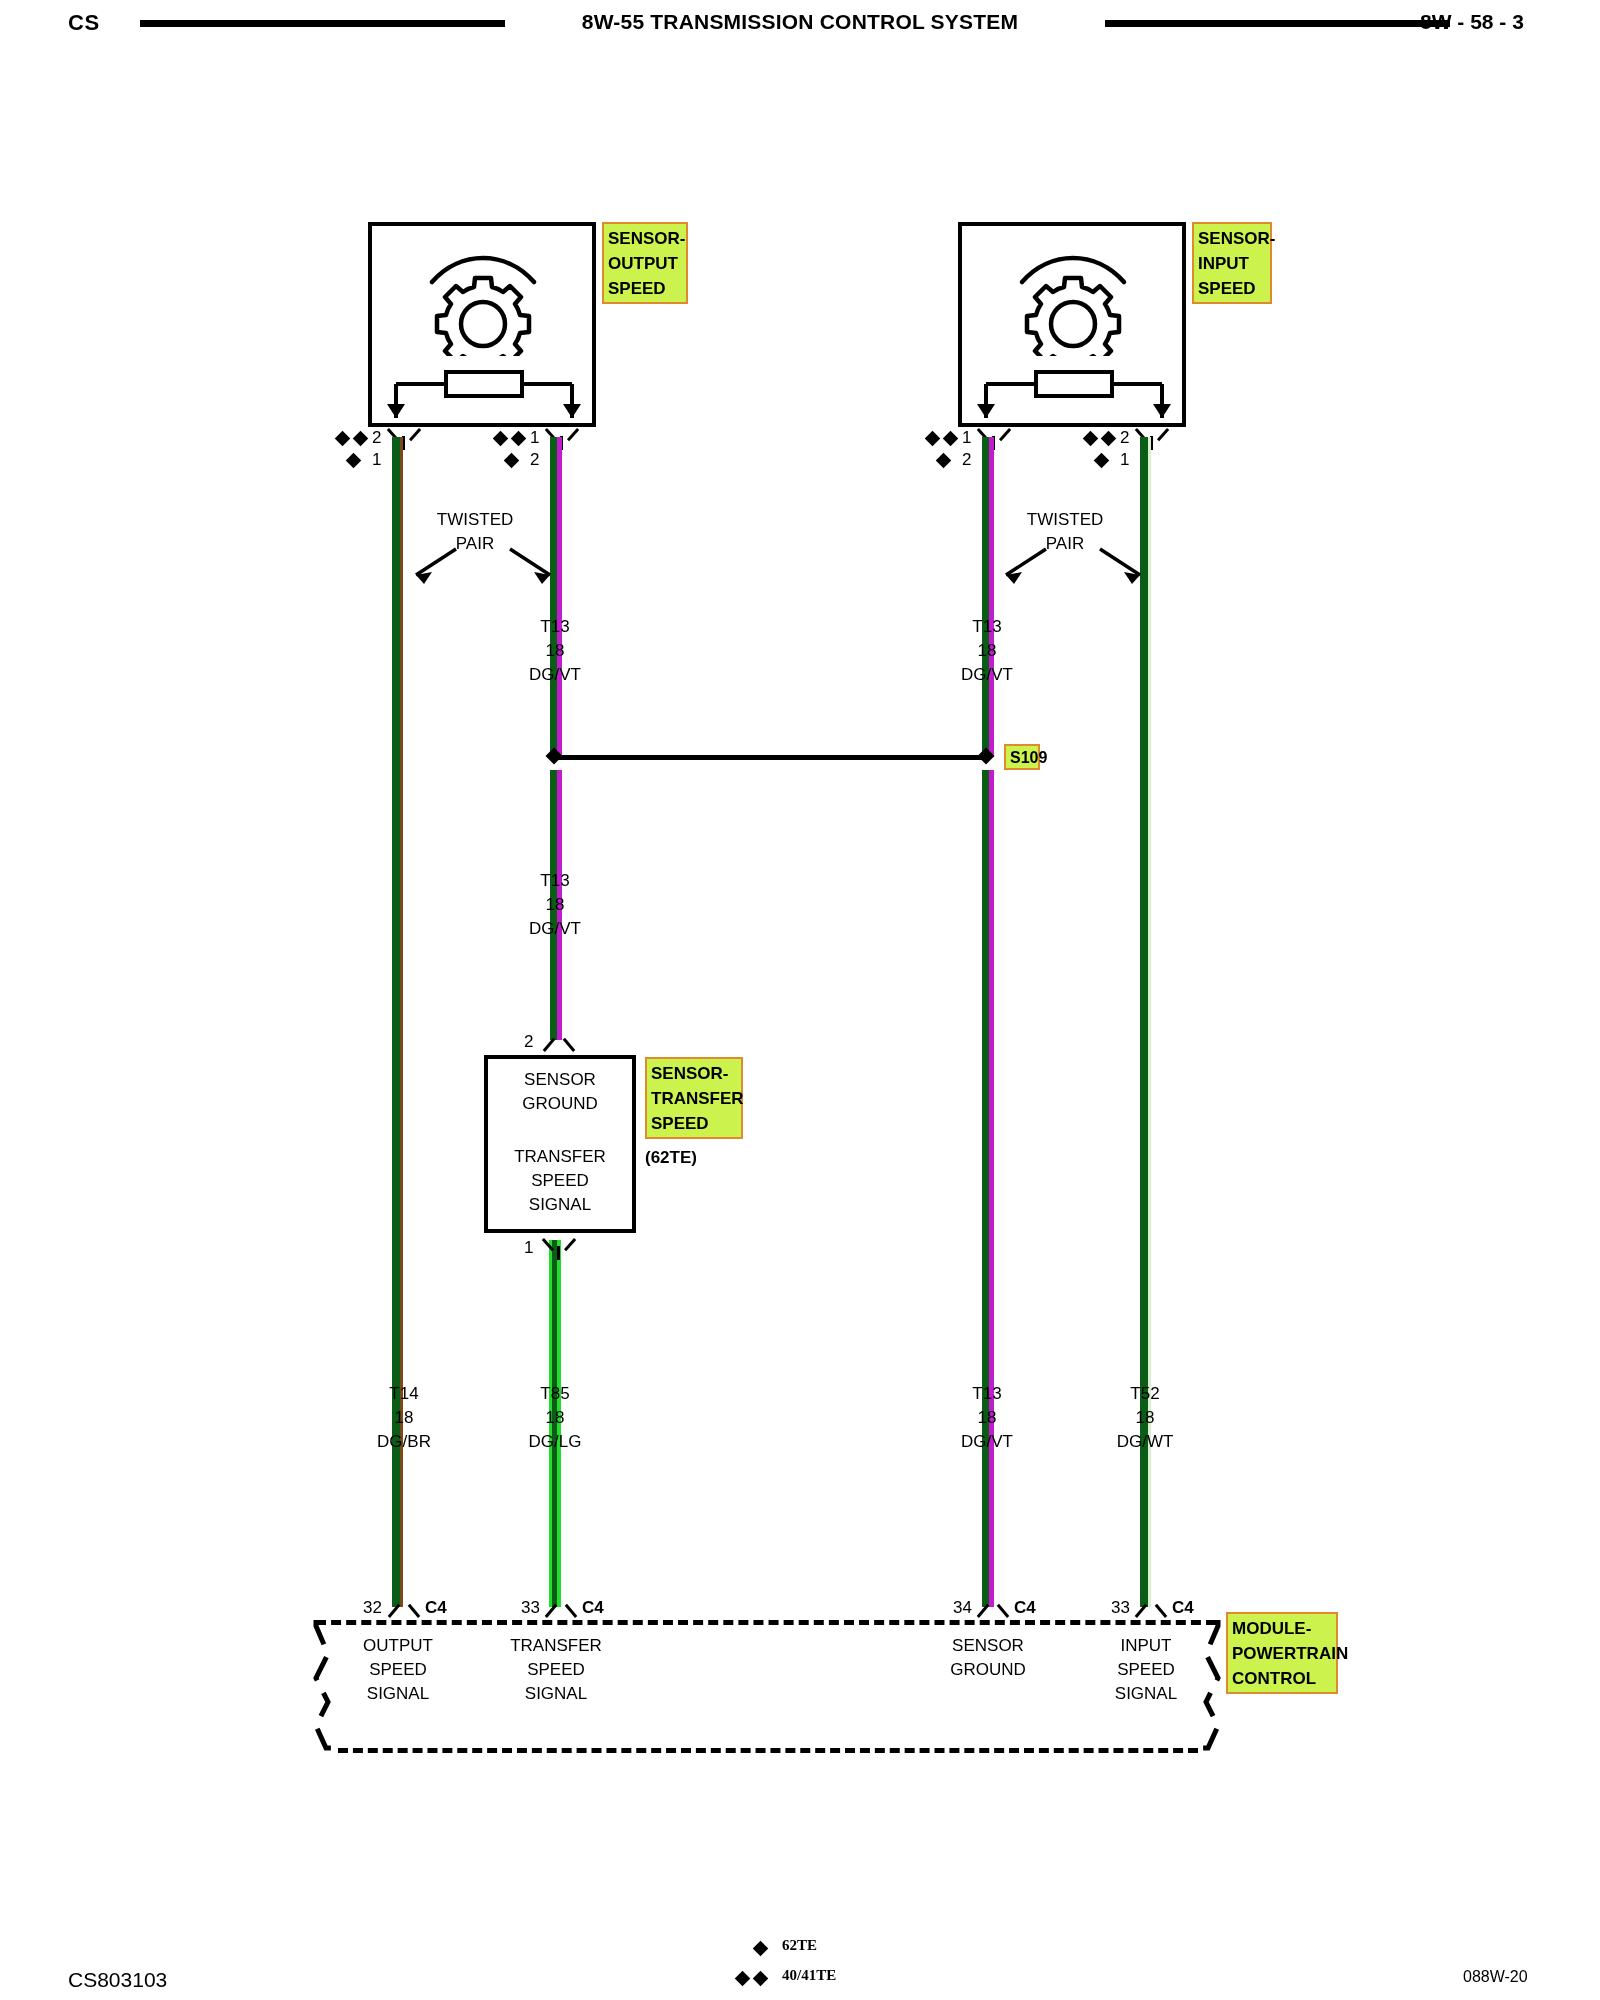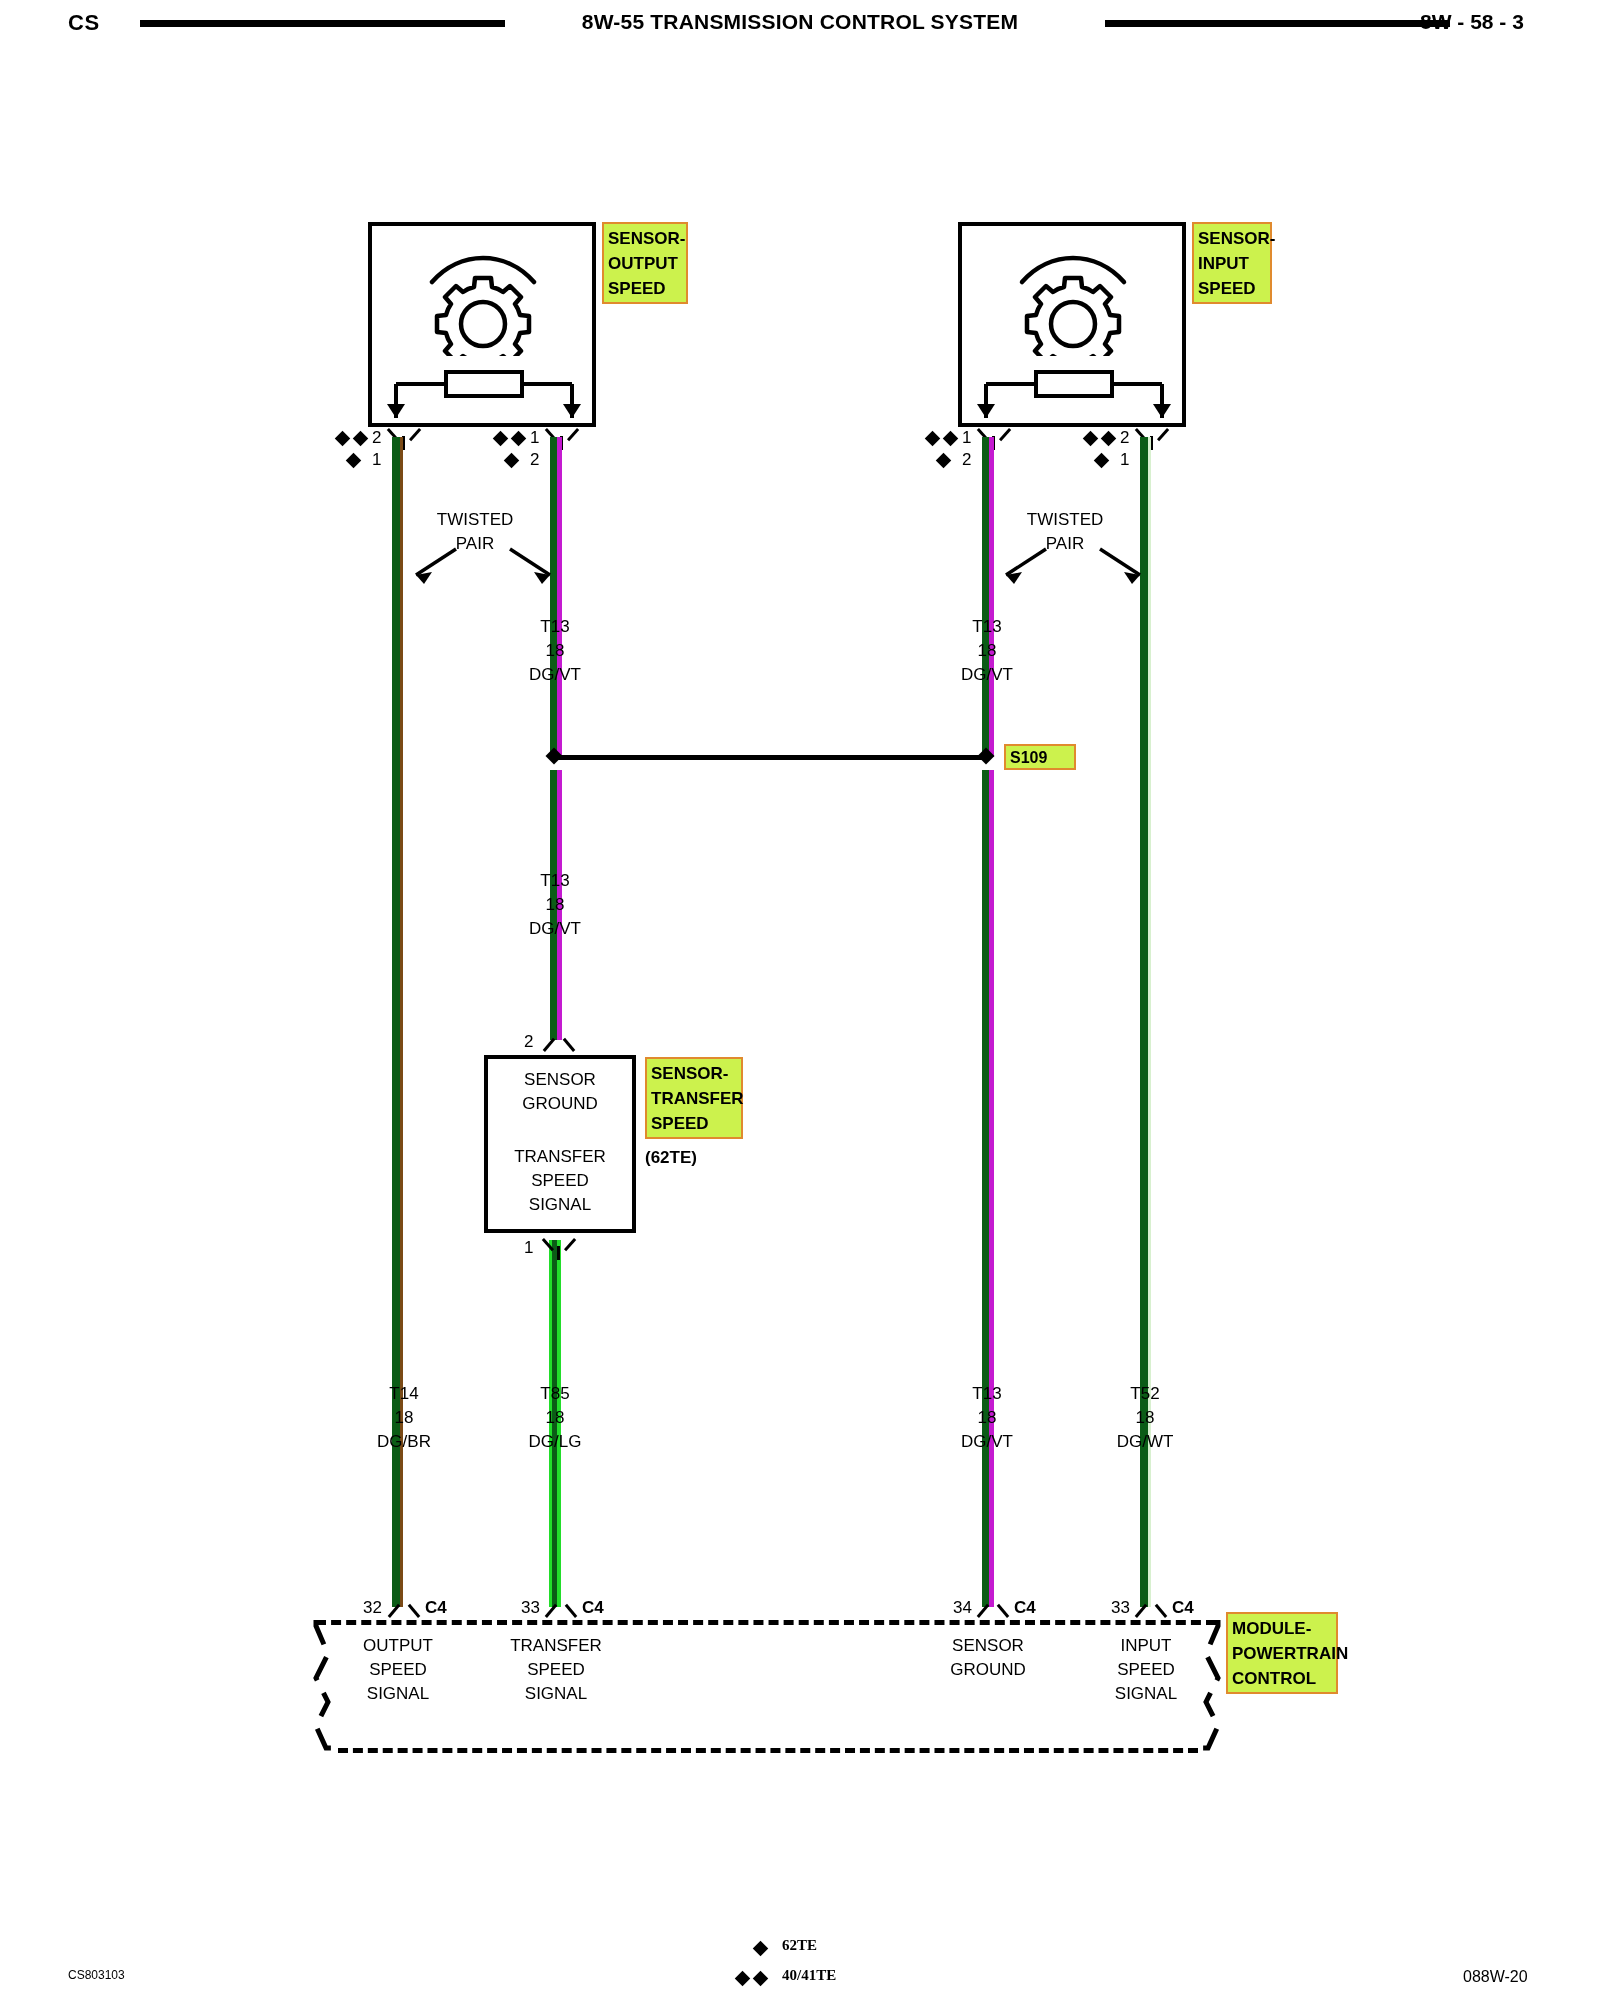--- a/index.html
+++ b/index.html
@@ -55,21 +55,21 @@
   
   .pcm-top{position:absolute;height:0;border-top:5px dashed #000;}
   .pcm-bot{position:absolute;height:0;border-top:5px dashed #000;}
 
   
   .gear{position:absolute;}
   
   .res{position:absolute;}
 
   
-  .ftr{position:absolute;font-size:12px;}
+  .ftr{position:absolute;font-size:21px;}
   .legend{position:absolute;font-size:15px;font-weight:bold;font-family:Liberation Serif, serif;}
 </style>
 </head>
 <body>
 
 <div id="hdr">
   <div class="cs">CS</div>
   <div class="rule-l"></div>
   <div class="title">8W-55 TRANSMISSION CONTROL SYSTEM</div>
   <div class="rule-r"></div>
@@ -199,21 +199,21 @@
 
 <div class="wire" style="left:1140px;top:437px;width:10px;height:1170px;background:#0b5c16;"></div>
 <div class="wire" style="left:1148px;top:437px;width:3px;height:1170px;background:#d8f0cf;"></div>
 
 <div class="wire" style="left:549px;top:1240px;width:12px;height:367px;background:#22dd2a;"></div>
 <div class="wire" style="left:552px;top:1240px;width:5px;height:367px;background:#0b5c16;"></div>
 
 <div class="wire" style="left:554px;top:755px;width:432px;height:5px;background:#000;"></div>
 <div class="dot" style="left:548px;top:750px;"></div>
 <div class="dot" style="left:980px;top:750px;"></div>
-<div class="hl" style="left:1004px;top:744px;width:72px;height:26px;line-height:20px;font-size:16px;">
+<div class="hl" style="left:1004px;top:744px;width:36px;height:26px;line-height:20px;font-size:16px;">
   <span>S109</span>
 </div>
 
 <div class="txt c" style="left:400px;top:508px;width:150px;">
   <div>TWISTED</div>
   <div>PAIR</div>
 </div>
 <svg class="abs" style="left:398px;top:545px;" width="170" height="42">
   <line x1="58" y1="4" x2="18" y2="30" stroke="#000" stroke-width="3.5"></line>
   <polygon points="18,30 34,27 26,39" fill="#000"></polygon>

